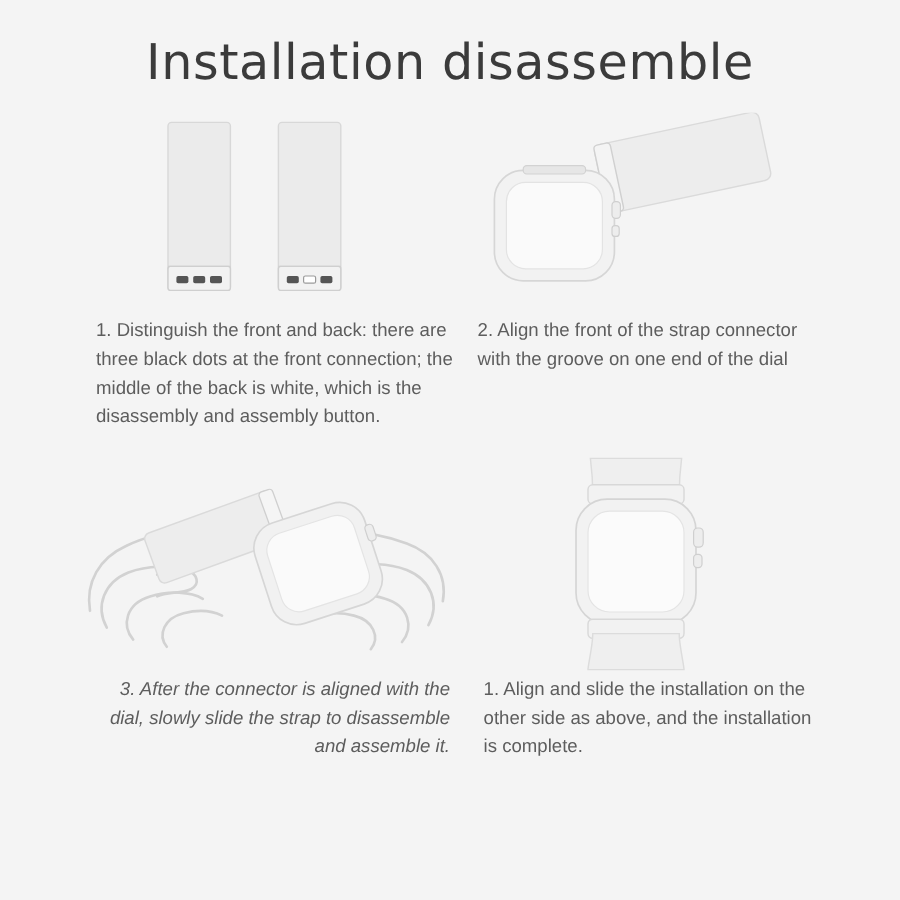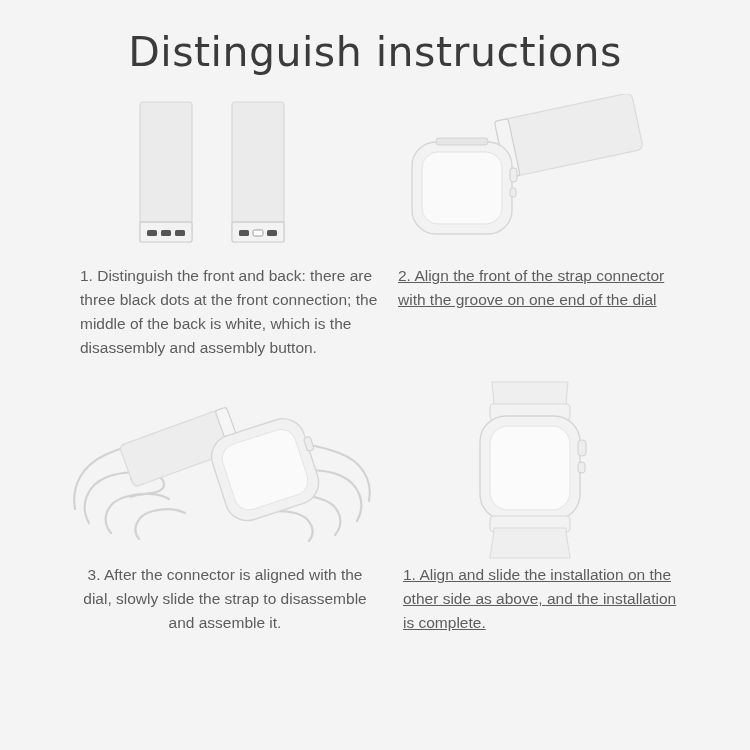--- a/index.html
+++ b/index.html
@@ -59,32 +59,32 @@
   }
   .caption {
     font-size: 15.5px;
     line-height: 1.55;
     color: #5d5d5d;
     width: 100%;
     max-width: 300px;
     text-align: left;
   }
   .caption.c2 { max-width: 290px; }
-  .caption.c3 { text-align: center; max-width: 300px; }
+  .caption.c3 { text-align: right; max-width: 300px; font-style: italic; }
   .caption.c4 { text-align: left; max-width: 280px; }
-  .cell-2 .caption, .cell-4 .caption { margin-left: 18px; text-decoration: underline; }
+  .cell-2 .caption, .cell-4 .caption { margin-left: 18px; }
   .cell-1 .caption { margin-left: 16px; }
   .cell-3 .caption { margin-left: 6px; }
 </style>
 </head>
 <body>
 
 <div class="page">
 
-  <h1 class="title">Distinguish instructions</h1>
+  <h1 class="title">Installation disassemble</h1>
 
   <div class="grid">
 
     <div class="cell cell-1">
       <div class="art">
         <svg width="300" height="170" viewBox="0 0 300 170">
 
           <rect x="68" y="8" width="52" height="140" rx="3" fill="#ebebeb" stroke="#d8d8d8" stroke-width="1.2"></rect>
           <rect x="68" y="128" width="52" height="20" rx="2" fill="#f2f2f2" stroke="#cfcfcf" stroke-width="1.2"></rect>
           <rect x="75" y="136" width="10" height="6" rx="1.5" fill="#555"></rect>

